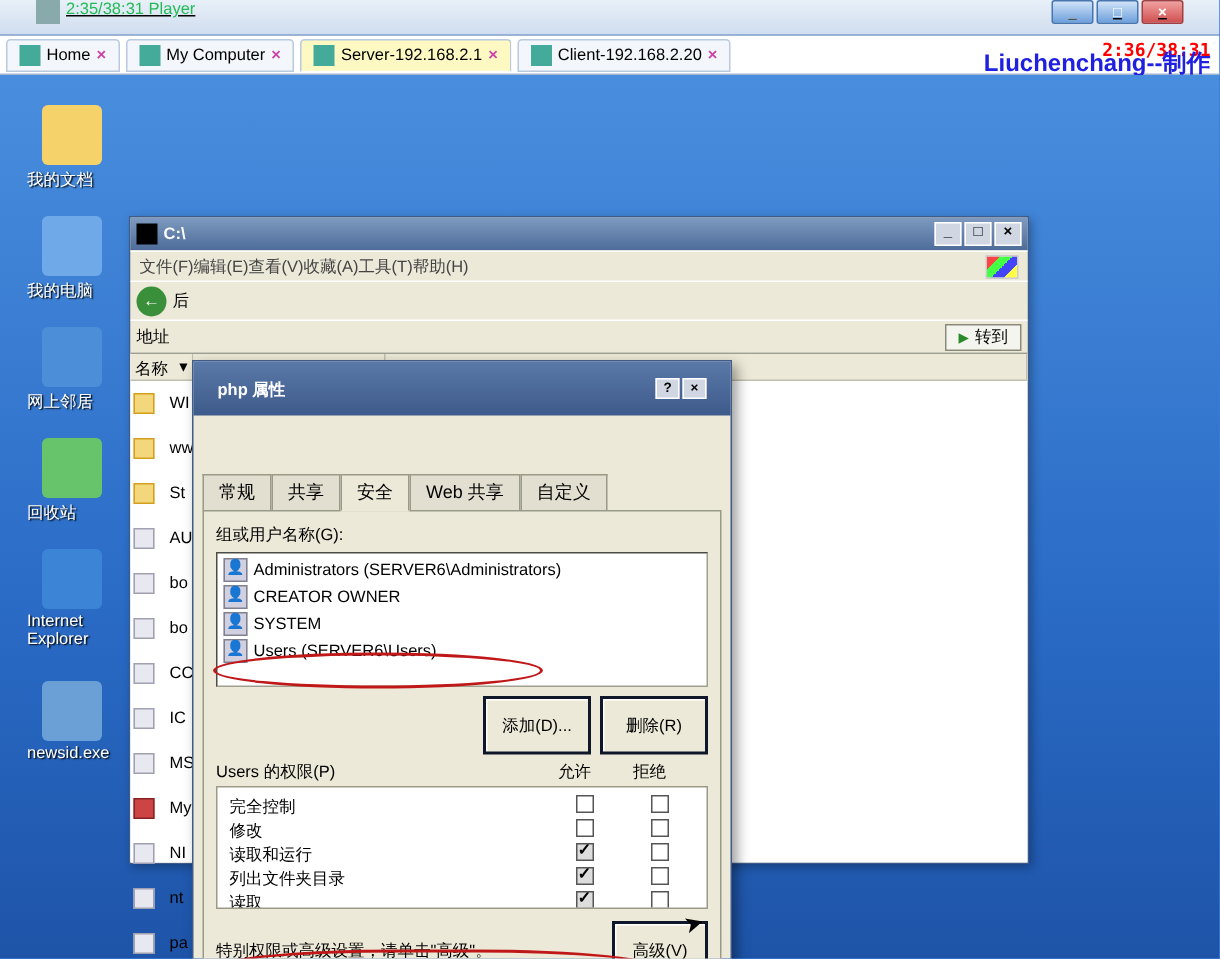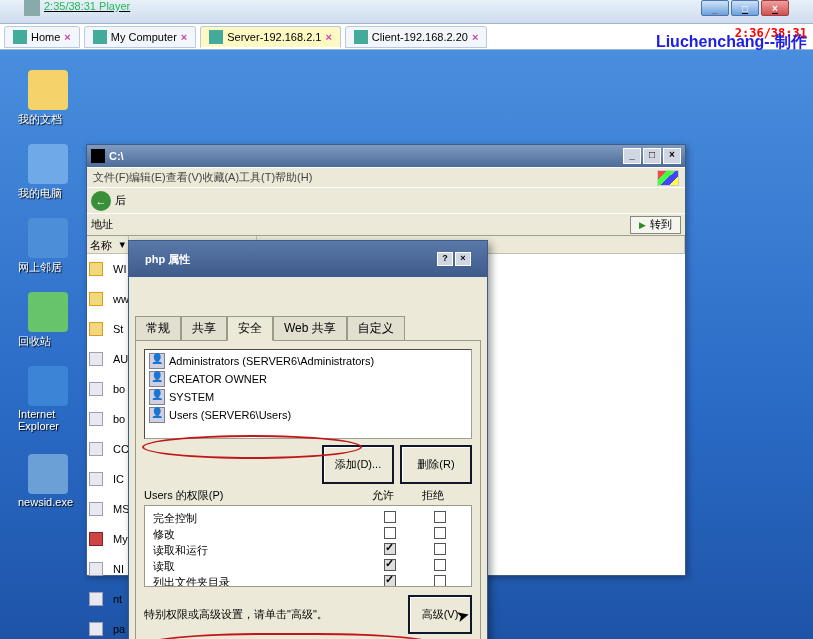--- a/index.html
+++ b/index.html
@@ -343,20 +343,21 @@
       <span class="tbtn">×</span>
     </div>
     <div class="tabstrip" id="ptabs">
         <div class="ptab">常规</div>
         <div class="ptab">共享</div>
         <div class="ptab active">安全</div>
         <div class="ptab">Web 共享</div>
         <div class="ptab">自定义</div>
       </div>
     <div class="tab-panel">
+      <div class="grp-label">组或用户名称(G):</div>
       <div class="listbox" id="user-list">
           <div class="li">
             <span class="uicon"></span>
             <span>Administrators (SERVER6\Administrators)</span>
           </div>
           <div class="li">
             <span class="uicon"></span>
             <span>CREATOR OWNER</span>
           </div>
           <div class="li">
@@ -388,26 +389,26 @@
             <div class="pn">修改</div>
             <div class="pc"><span class="chk"></span></div>
             <div class="pc"><span class="chk"></span></div>
           </div>
           <div class="perm-row">
             <div class="pn">读取和运行</div>
             <div class="pc"><span class="chk checked gray"></span></div>
             <div class="pc"><span class="chk"></span></div>
           </div>
           <div class="perm-row">
+            <div class="pn">列出文件夹目录</div>
+            <div class="pc"><span class="chk checked gray"></span></div>
+            <div class="pc"><span class="chk"></span></div>
+          </div>
+          <div class="perm-row">
             <div class="pn">读取</div>
-            <div class="pc"><span class="chk checked gray"></span></div>
-            <div class="pc"><span class="chk"></span></div>
-          </div>
-          <div class="perm-row">
-            <div class="pn">列出文件夹目录</div>
             <div class="pc"><span class="chk checked gray"></span></div>
             <div class="pc"><span class="chk"></span></div>
           </div>
           <div class="perm-row">
             <div class="pn">写入</div>
             <div class="pc"><span class="chk checked"></span></div>
             <div class="pc"><span class="chk"></span></div>
           </div>
         </div>
       <div class="ellipse2"></div>

